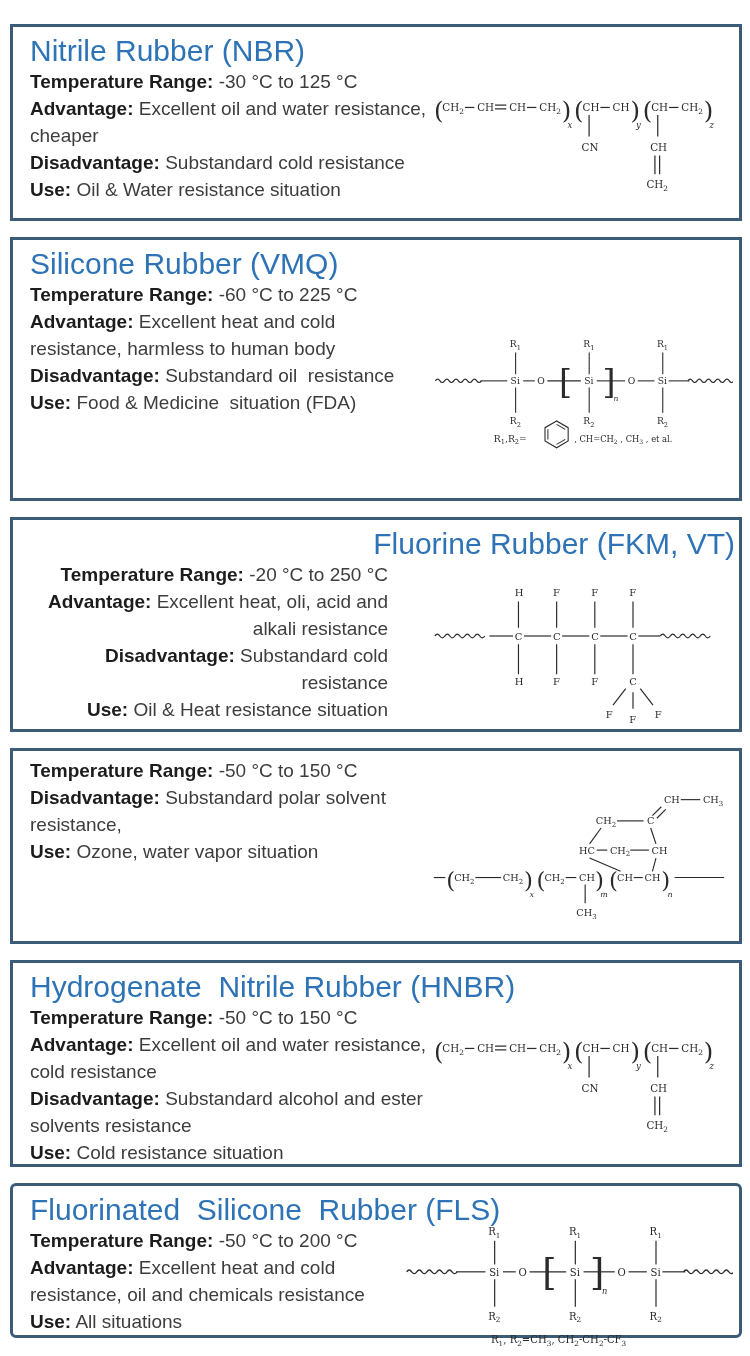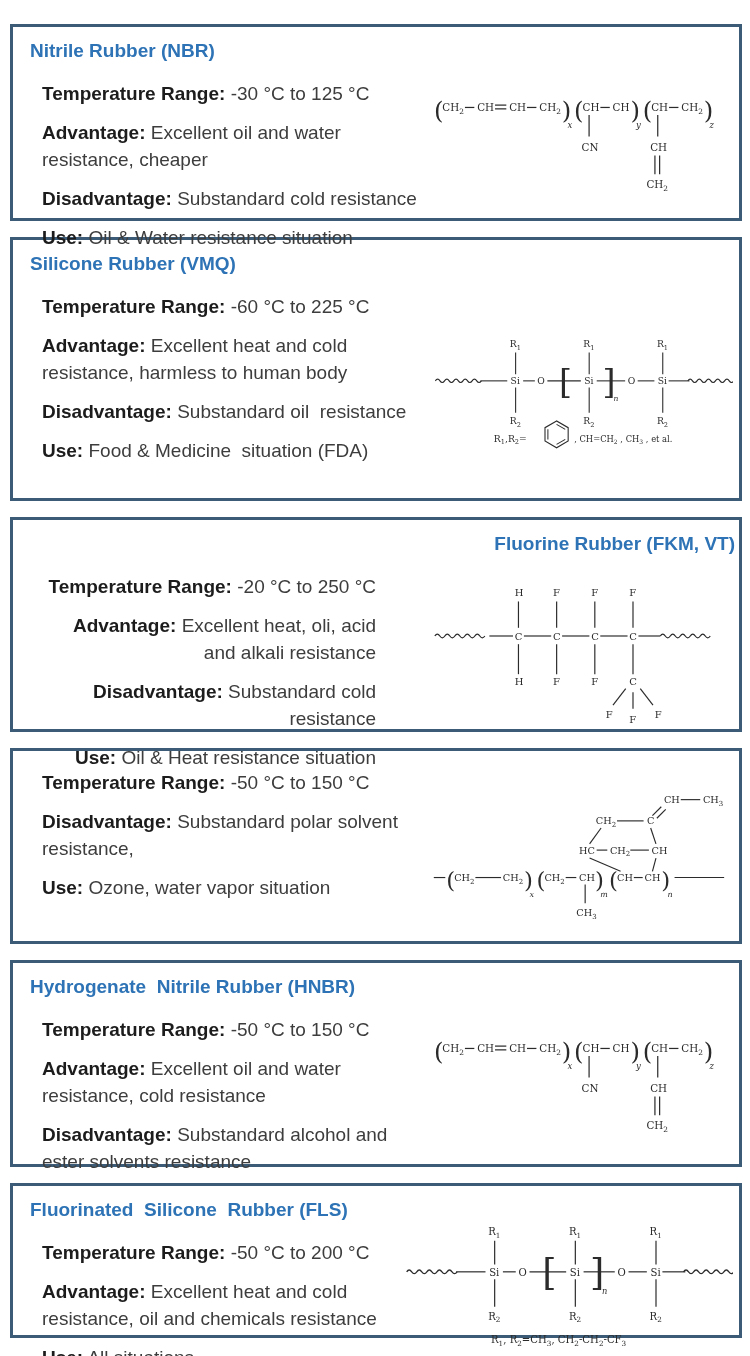--- a/index.html
+++ b/index.html
@@ -5,28 +5,28 @@
   html,body{margin:0;padding:0;background:#ffffff;}
   body{width:750px;font-family:"Liberation Sans","DejaVu Sans",sans-serif;}
   .page{padding:24px 8px 4px 10px;box-sizing:border-box;}
   .panel{border:3px solid #3b5b77;background:#fff;margin-bottom:16px;
          padding:6px 4px 6px 17px;box-sizing:border-box;display:flex;flex-direction:column;}
   .panel:nth-of-type(1){height:197px;}
   .panel:nth-of-type(2){height:264px;}
   .panel:nth-of-type(3){height:215px;text-align:right;}
   .panel:nth-of-type(4){height:196px;}
   .panel:nth-of-type(5){height:207px;justify-content:space-between;}
-  .panel:nth-of-type(6){height:155px;}
-  .title{color:#2d73b5;font-weight:bold;font-size:19px;line-height:30px;
+  .panel:nth-of-type(6){height:155px;border-radius:6px;}
+  .title{color:#2d73b5;font-weight:normal;font-size:30px;line-height:30px;
          margin:3px 0 2px 0;white-space:pre-wrap;}
   .row{display:flex;flex:1;min-height:0;}
   .textcol{width:402px;flex:none;}
   .panel:nth-of-type(3) .textcol{width:358px;}
   .panel:nth-of-type(6) .textcol{width:372px;}
-  .field{font-size:19px;line-height:27px;color:#3d3d3d;margin:12px;white-space:pre-wrap;}
+  .field{font-size:19px;line-height:27px;color:#3d3d3d;margin:0;white-space:pre-wrap;}
   .field b{color:#1c1c1c;}
   .structcol{flex:1;display:flex;align-items:center;justify-content:flex-end;
              padding-right:2px;min-width:0;}
   .structcol svg{width:100%;max-width:326px;display:block;}
   .panel:nth-of-type(3) .structcol svg{max-width:300px;}
   .panel:nth-of-type(4) .structcol svg{max-width:334px;}
   .panel:nth-of-type(2) .structcol svg,
   .panel:nth-of-type(6) .structcol svg{max-width:330px;}
   svg text{font-family:"DejaVu Serif","Liberation Serif",serif;}
 </style>
@@ -233,20 +233,21 @@
     </div>
   </section>
 
   <section class="panel">
     <h2 class="title" style="color: rgb(45, 115, 181);">Hydrogenate  Nitrile Rubber (HNBR)</h2>
     <div class="row">
       <div class="textcol">
             <p class="field"><b>Temperature Range:</b> -50 °C to 150 °C</p>
             <p class="field"><b>Advantage:</b> Excellent oil and water resistance, cold resistance</p>
             <p class="field"><b>Disadvantage:</b> Substandard alcohol and ester solvents resistance</p>
+            <p class="field"><b>Use:</b> Cold resistance situation</p>
           </div>
       <div class="structcol">
             <svg viewBox="0 0 320 122">
               <line x1="35" y1="26" x2="45" y2="26" stroke="#2b2b2b" stroke-width="1.3"></line>
               <line x1="67" y1="23.5" x2="79" y2="23.5" stroke="#2b2b2b" stroke-width="1.3"></line>
               <line x1="67" y1="27.5" x2="79" y2="27.5" stroke="#2b2b2b" stroke-width="1.3"></line>
               <line x1="101" y1="26" x2="111" y2="26" stroke="#2b2b2b" stroke-width="1.3"></line>
               <line x1="179" y1="26" x2="189" y2="26" stroke="#2b2b2b" stroke-width="1.3"></line>
               <line x1="252" y1="26" x2="262" y2="26" stroke="#2b2b2b" stroke-width="1.3"></line>
               <line x1="167" y1="34" x2="167" y2="57" stroke="#2b2b2b" stroke-width="1.3"></line>

